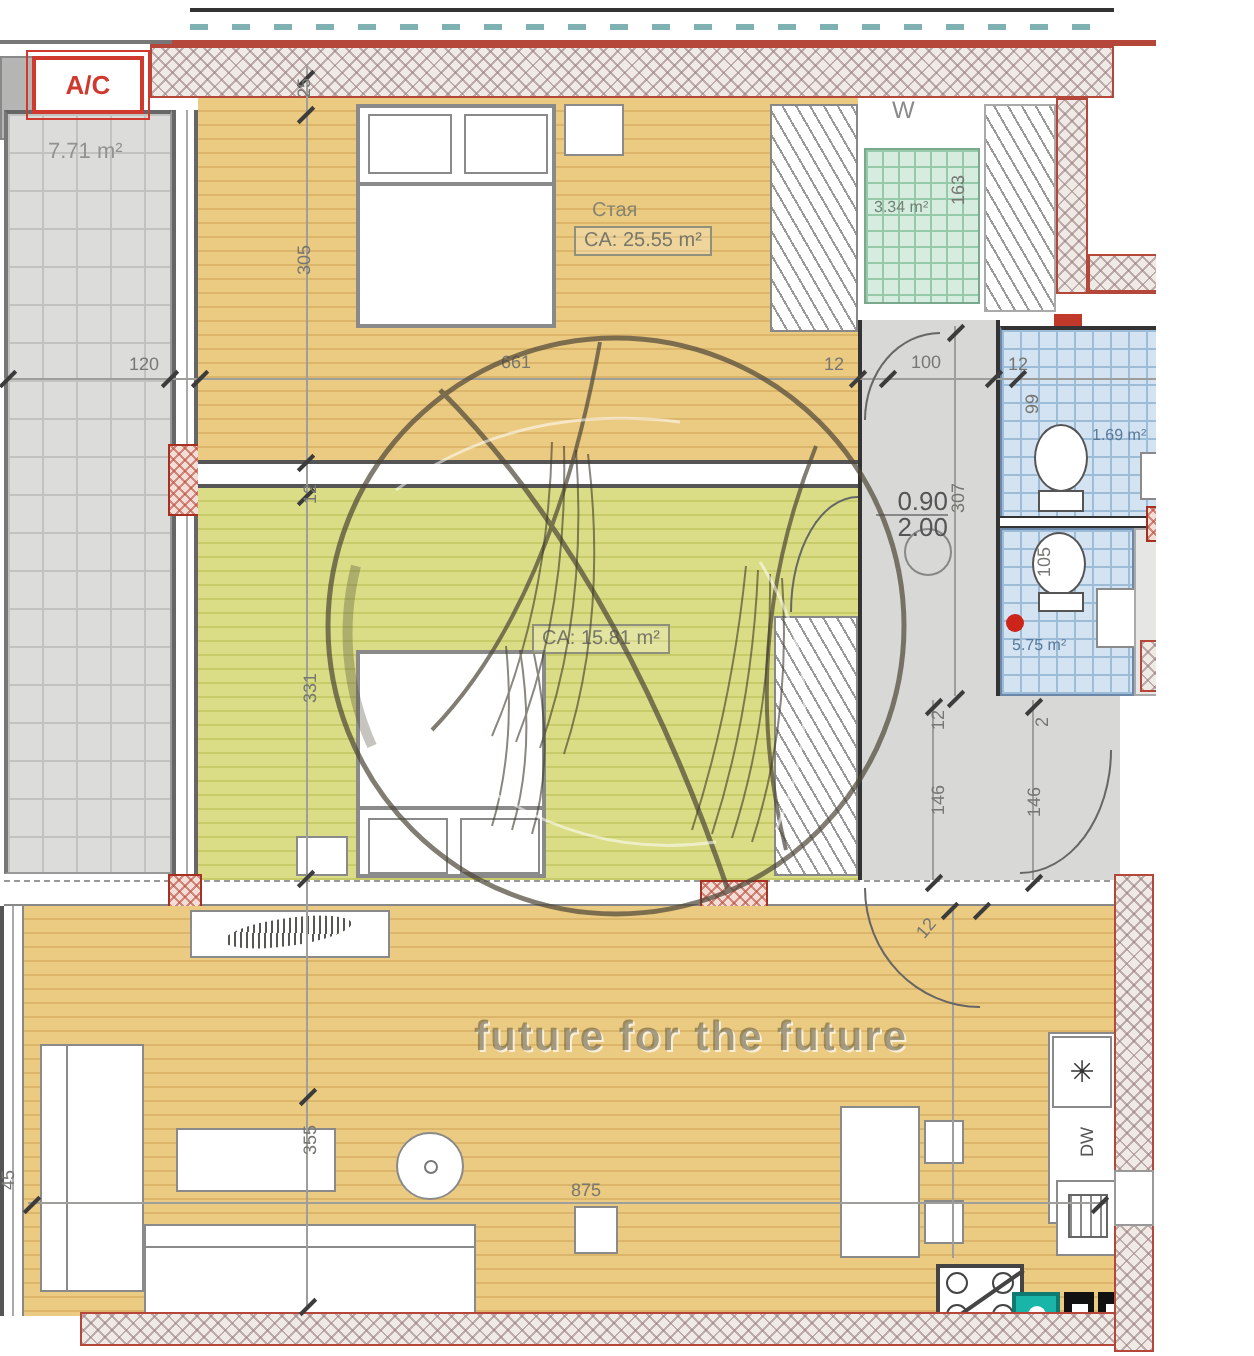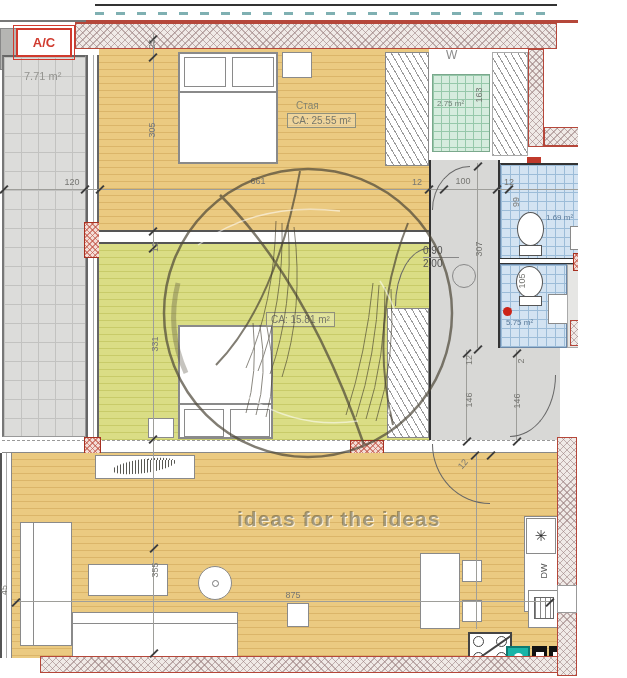--- a/index.html
+++ b/index.html
@@ -52,22 +52,22 @@
   .wm-tag{position:absolute;left:237px;top:507px;font-size:21px;font-weight:bold;
       color:rgba(92,86,58,.55);z-index:41;letter-spacing:1px;
       text-shadow:1px 1px 0 rgba(255,255,255,.7)}
   .acbox{position:absolute;left:16px;top:28px;width:52px;height:25px;border:2px solid #d03a2e;
       outline:1px solid #d03a2e;outline-offset:2px;background:#fff;color:#d03a2e;
       font-weight:bold;font-size:13px;display:flex;align-items:center;justify-content:center;z-index:20}
   .pillow{position:absolute;background:#fff;border:1.5px solid #8a8a8a;box-sizing:border-box}
   .toilet-bowl{position:absolute;background:#fff;border:1.5px solid #555;border-radius:50%;box-sizing:border-box}
   .toilet-tank{position:absolute;background:#fff;border:1.5px solid #555;box-sizing:border-box}
   .burner{position:absolute;width:11px;height:11px;border:1.5px solid #444;border-radius:50%;box-sizing:border-box}
-  .doorsize{position:absolute;left:423px;top:245px;width:36px;text-align:left;z-index:12;
-      font-size:10px;color:#555;line-height:12px}
+  .doorsize{position:absolute;left:438px;top:245px;width:36px;text-align:right;z-index:12;
+      font-size:13px;color:#555;line-height:12px}
   .doorsize .w{border-bottom:1px solid #888}
 </style>
 </head>
 <body>
 
 <div class="plan">
 
   <div class="abs" style="left:95px;top:4px;width:462px;height:15px;border-top:2px solid #333;border-bottom:1px solid #555;
               background:repeating-linear-gradient(90deg,#7fb0b2 0 9px,transparent 9px 21px);
               background-size:100% 3px;background-position:0 6px;background-repeat:no-repeat"></div>
@@ -109,21 +109,21 @@
   <div class="abs furn" style="left:178px;top:325px;width:95px;height:114px;border-width:2px">
     <div class="pillow" style="left:4px;top:82px;width:40px;height:28px"></div>
     <div class="pillow" style="left:50px;top:82px;width:40px;height:28px"></div>
     <div class="abs" style="left:0;top:76px;width:100%;height:1.5px;background:#8a8a8a"></div>
   </div>
   <div class="abs furn" style="left:148px;top:418px;width:26px;height:20px"></div>
   <div class="area-box" style="left:266px;top:312px">CA: 15.81 m²</div>
 
   <div class="rlabel" style="left:446px;top:48px;font-size:12px;color:#8a8a8a">W</div>
   <div class="abs tileg" style="left:432px;top:74px;width:58px;height:78px"></div>
-  <div class="small-area" style="left:437px;top:99px">2.75 m²</div>
+  <div class="small-area" style="left:437px;top:99px">3.34 m²</div>
   <div class="abs diag" style="left:492px;top:52px;width:36px;height:104px;border-color:#aaa"></div>
 
   <div class="abs grey" style="left:429px;top:160px;width:71px;height:283px;border-left:2px solid #333;
               border-right:2px solid #333;box-sizing:border-box"></div>
   <div class="abs grey" style="left:429px;top:348px;width:131px;height:95px;border-left:2px solid #333;box-sizing:border-box"></div>
   <div class="doorsize">
     <div class="w">0.90</div>
     <div>2.00</div>
   </div>
   <div class="arc" style="left:452px;top:264px;width:24px;height:24px;border-radius:50%;border-color:#888"></div>
@@ -302,15 +302,15 @@
       <path d="M95 160 Q100 210 88 250"></path>
         <path d="M102 162 Q110 212 98 252"></path>
       <path d="M109 164 Q120 214 108 254"></path>
     </g>
     <g fill="none" stroke="#ffffff" stroke-width="1.5" opacity="0.55">
       <path d="M40 82 Q100 38 182 48"></path>
       <path d="M222 118 Q262 180 230 252"></path>
       <path d="M70 220 Q130 268 200 258"></path>
     </g>
   </svg>
-  <div class="wm-tag wm">ideas for the ideas</div>
+  <div class="wm-tag wm">future for the future</div>
 
 </div>
 
 </body></html>

